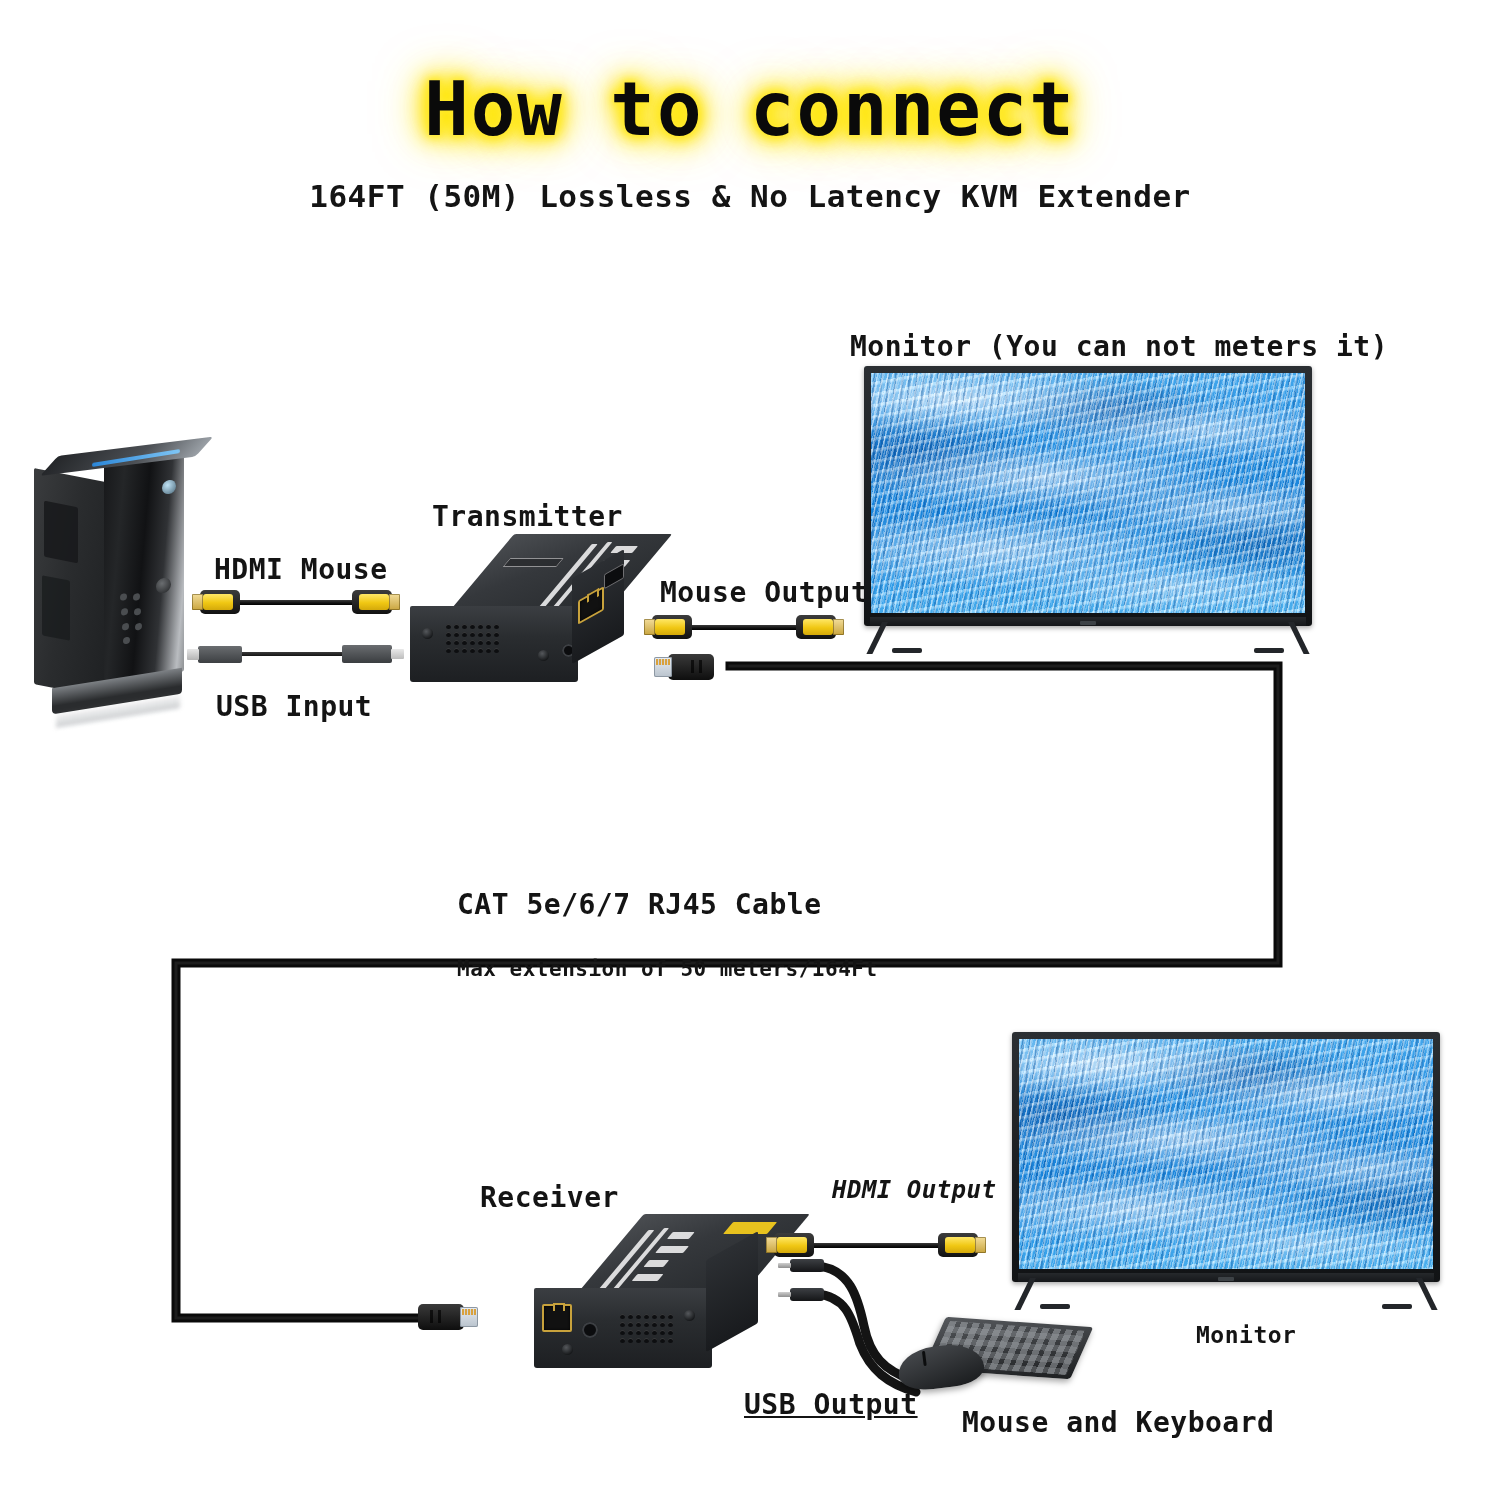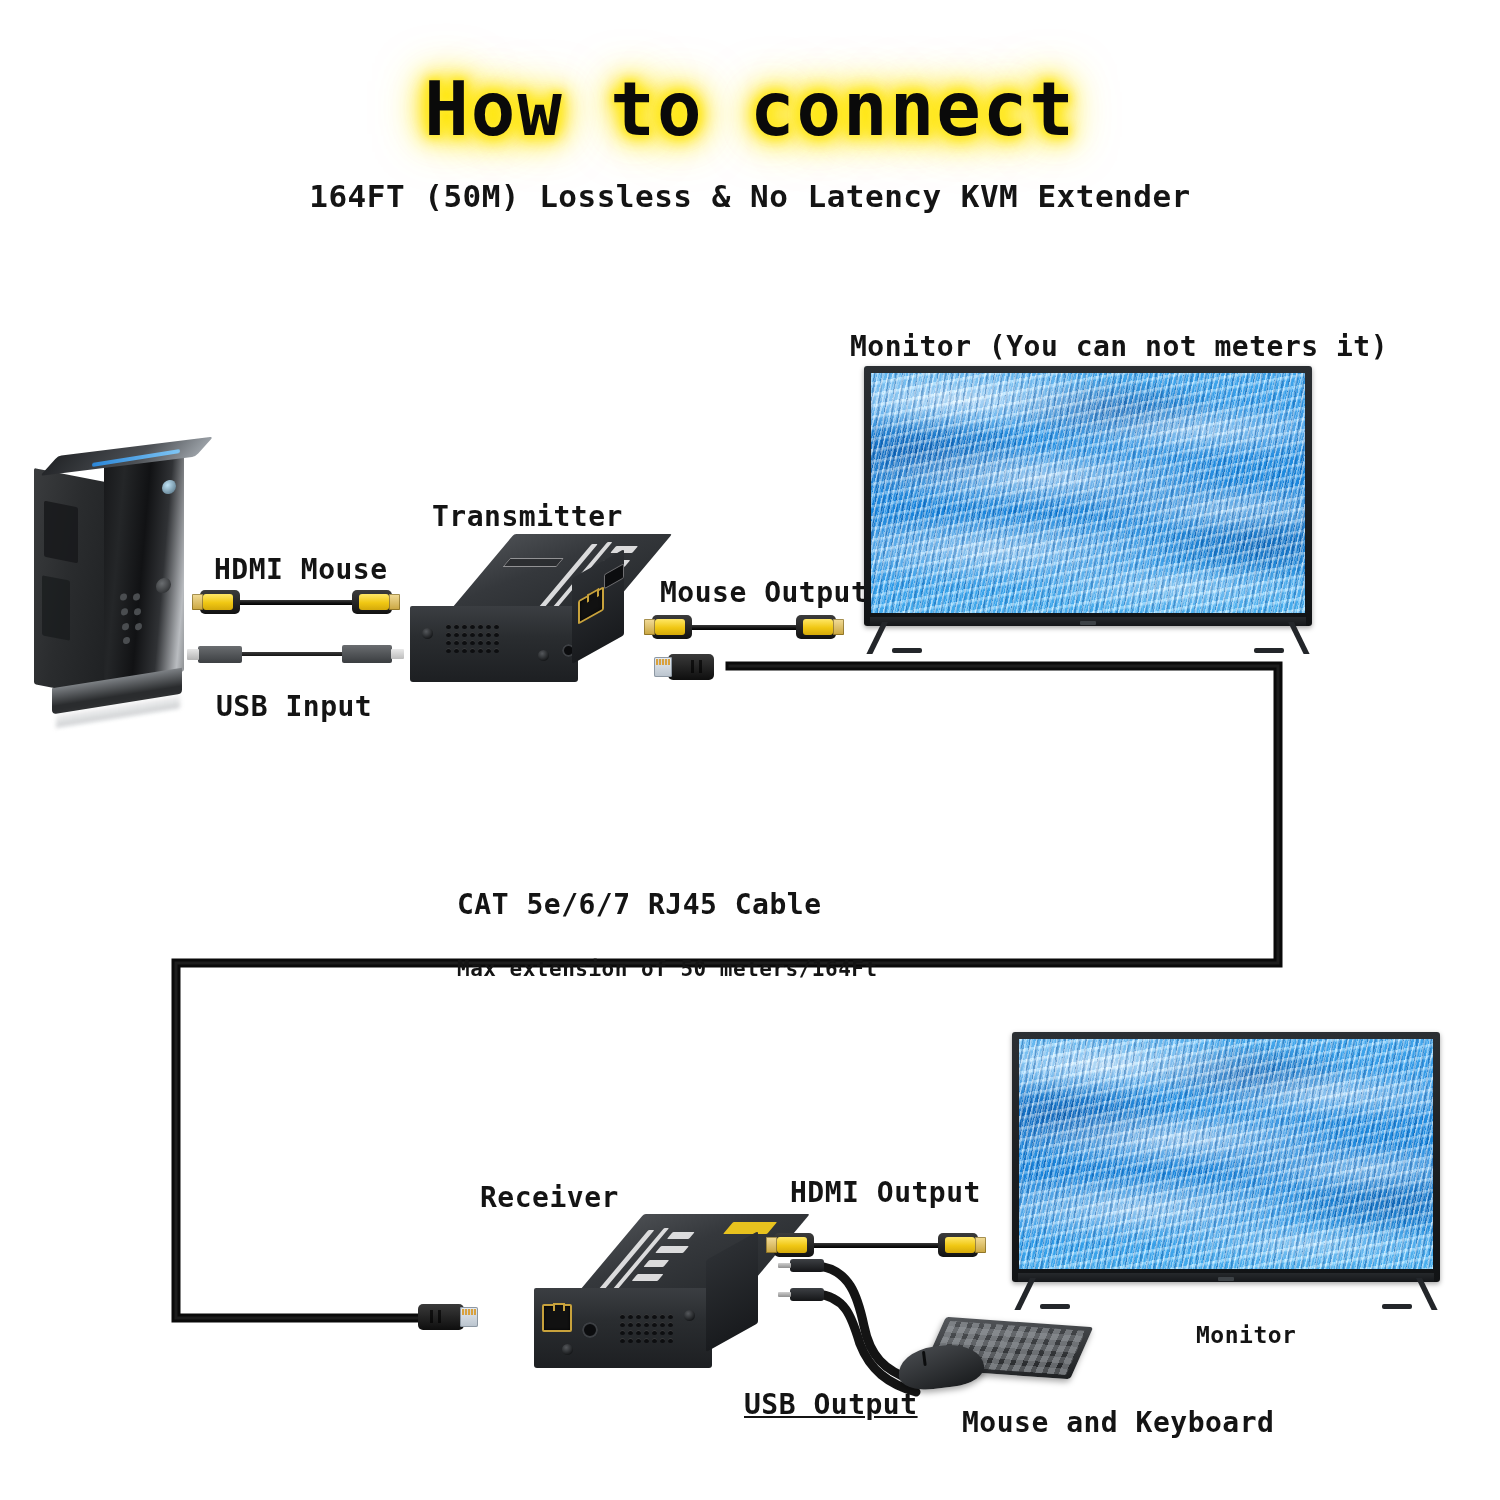--- a/index.html
+++ b/index.html
@@ -398,21 +398,21 @@
         <i></i>
         <i></i>
         <i></i>
     </div>
     <div class="screwhole" style="left:28px;top:56px;"></div>
     <div class="screwhole" style="left:150px;top:22px;"></div>
   </div>
   <div class="side" style="left:182px;top:46px;width:52px;height:92px;"></div>
 </div>
 
-<div class="lbl" style="left:790px;top:1176px;font-size:28px;">HDMI Output</div>
+<div class="lbl" style="left:832px;top:1176px;font-size:24px;font-style:italic;">HDMI Output</div>
 <div class="hdmi-cable" style="left:766px;top:1232px;width:220px;">
   <div class="wire"></div>
   <div class="hdmi-end" style="left:0;">
     <div class="shell"></div>
       <div class="yel"></div>
       <div class="gold"></div>
   </div>
   <div class="hdmi-end right" style="right:0;">
     <div class="shell"></div>
       <div class="yel"></div>

